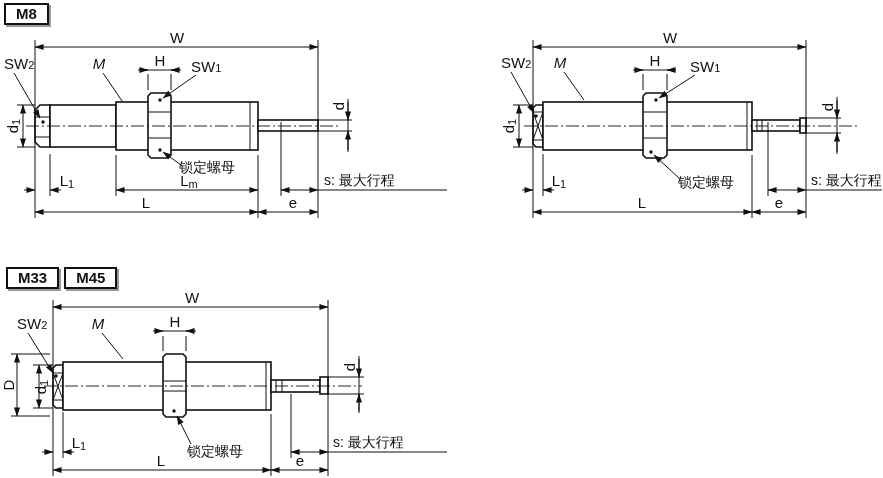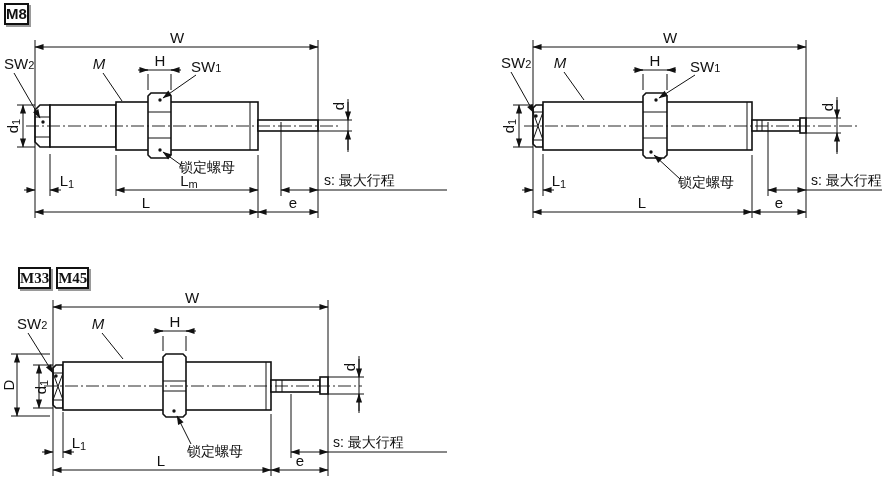--- a/index.html
+++ b/index.html
@@ -1,20 +1,20 @@
 <!DOCTYPE html>
 <html><head>
 <meta charset="utf-8">
 <style>
   html,body{margin:0;padding:0;background:#fff;}
   #canvas{position:relative;width:883px;height:478px;background:#fff;overflow:hidden;
           font-family:"Liberation Sans",sans-serif;}
   .badge-row{position:absolute;display:flex;align-items:center;gap:5px;}
   .badge{display:inline-block;border:2px solid #111;background:#fff;color:#111;
-         font-weight:bold;font-size:15px;line-height:18px;padding:0 0;
+         font-weight:bold;font-size:15px;line-height:18px;padding:0 10px;
          box-shadow:2px 2px 0 #9a9a9a;}
   .badge-sep{font-weight:bold;font-size:15px;color:#111;}
   svg{position:absolute;left:0;top:0;}
   .olf{stroke:#111;stroke-width:1.6;fill:#fff;}
   .thin{stroke:#111;stroke-width:1;fill:none;}
   .dim{stroke:#111;stroke-width:1;fill:none;}
   .cl{stroke:#111;stroke-width:0.9;fill:none;stroke-dasharray:13 3 2 3;}
   text{font-size:15px;fill:#111;font-family:"Liberation Sans",sans-serif;}
   .sub{font-size:11px;}
   .cjk{font-size:14px;}
@@ -23,21 +23,21 @@
   .dot{fill:#111;stroke:none;}
 </style>
 </head>
 <body>
 
 <div id="canvas">
 
   <div class="badge-row" style="left:4px;top:3px;">
     <span class="badge">M8</span>
   </div>
-  <div class="badge-row" style="left:18px;top:267px;font-family:Liberation Serif, serif;">
+  <div class="badge-row" style="left:6px;top:267px;">
     <span class="badge">M33</span>
     <span class="badge">M45</span>
   </div>
 
   <svg width="883" height="478" viewBox="0 0 883 478">
     <defs>
       <marker id="arr" viewBox="0 0 10 10" refX="9.5" refY="5" markerWidth="11" markerHeight="9" markerUnits="userSpaceOnUse" orient="auto-start-reverse">
         <path d="M0,1.6 L10,5 L0,8.4 Z" fill="#111"></path>
       </marker>
     </defs>

